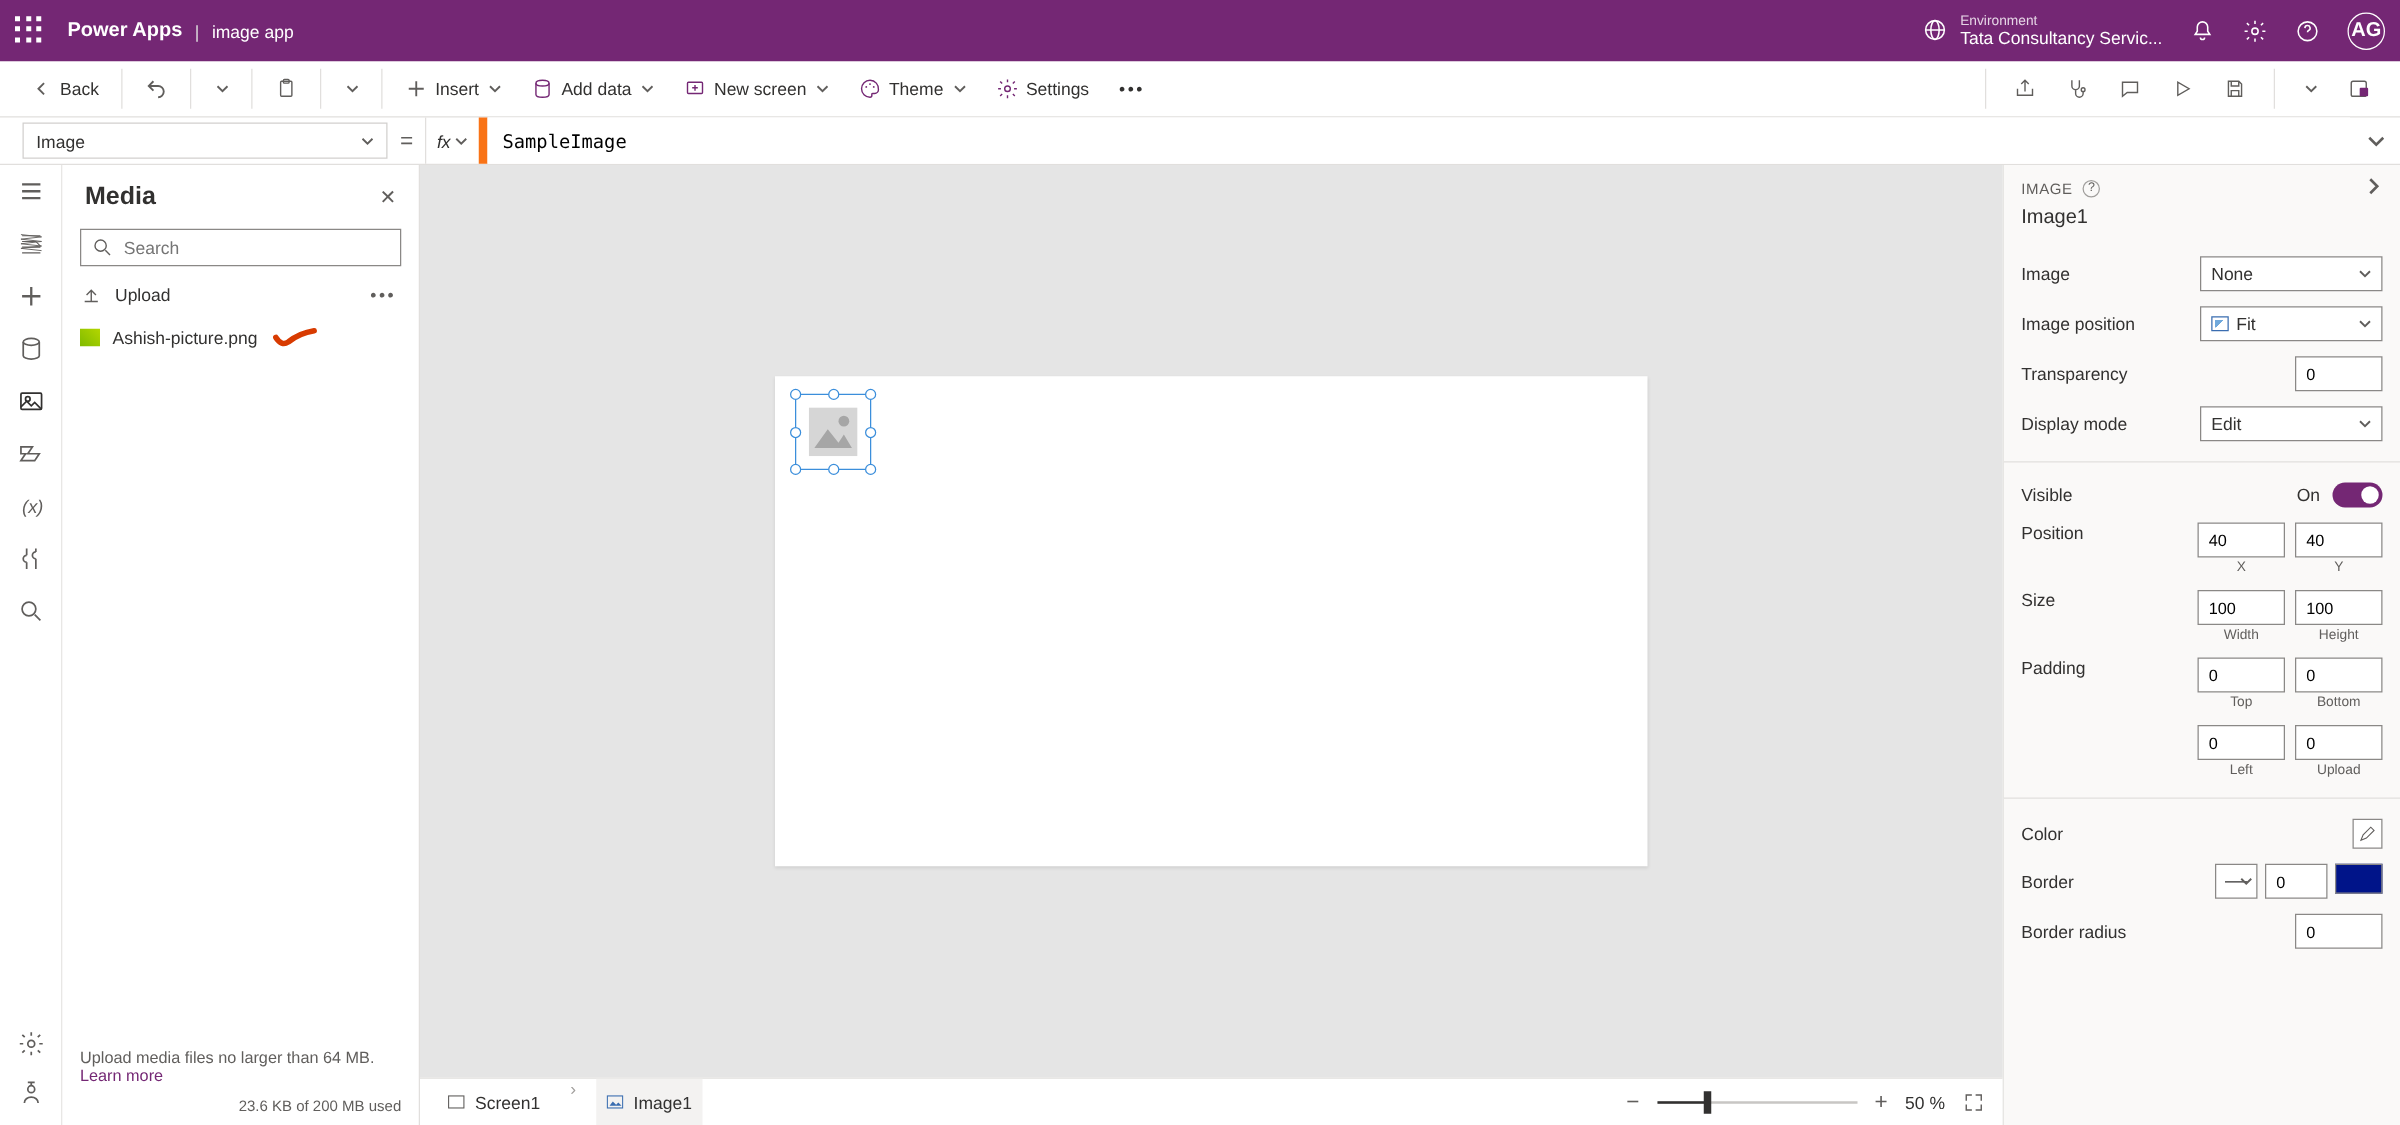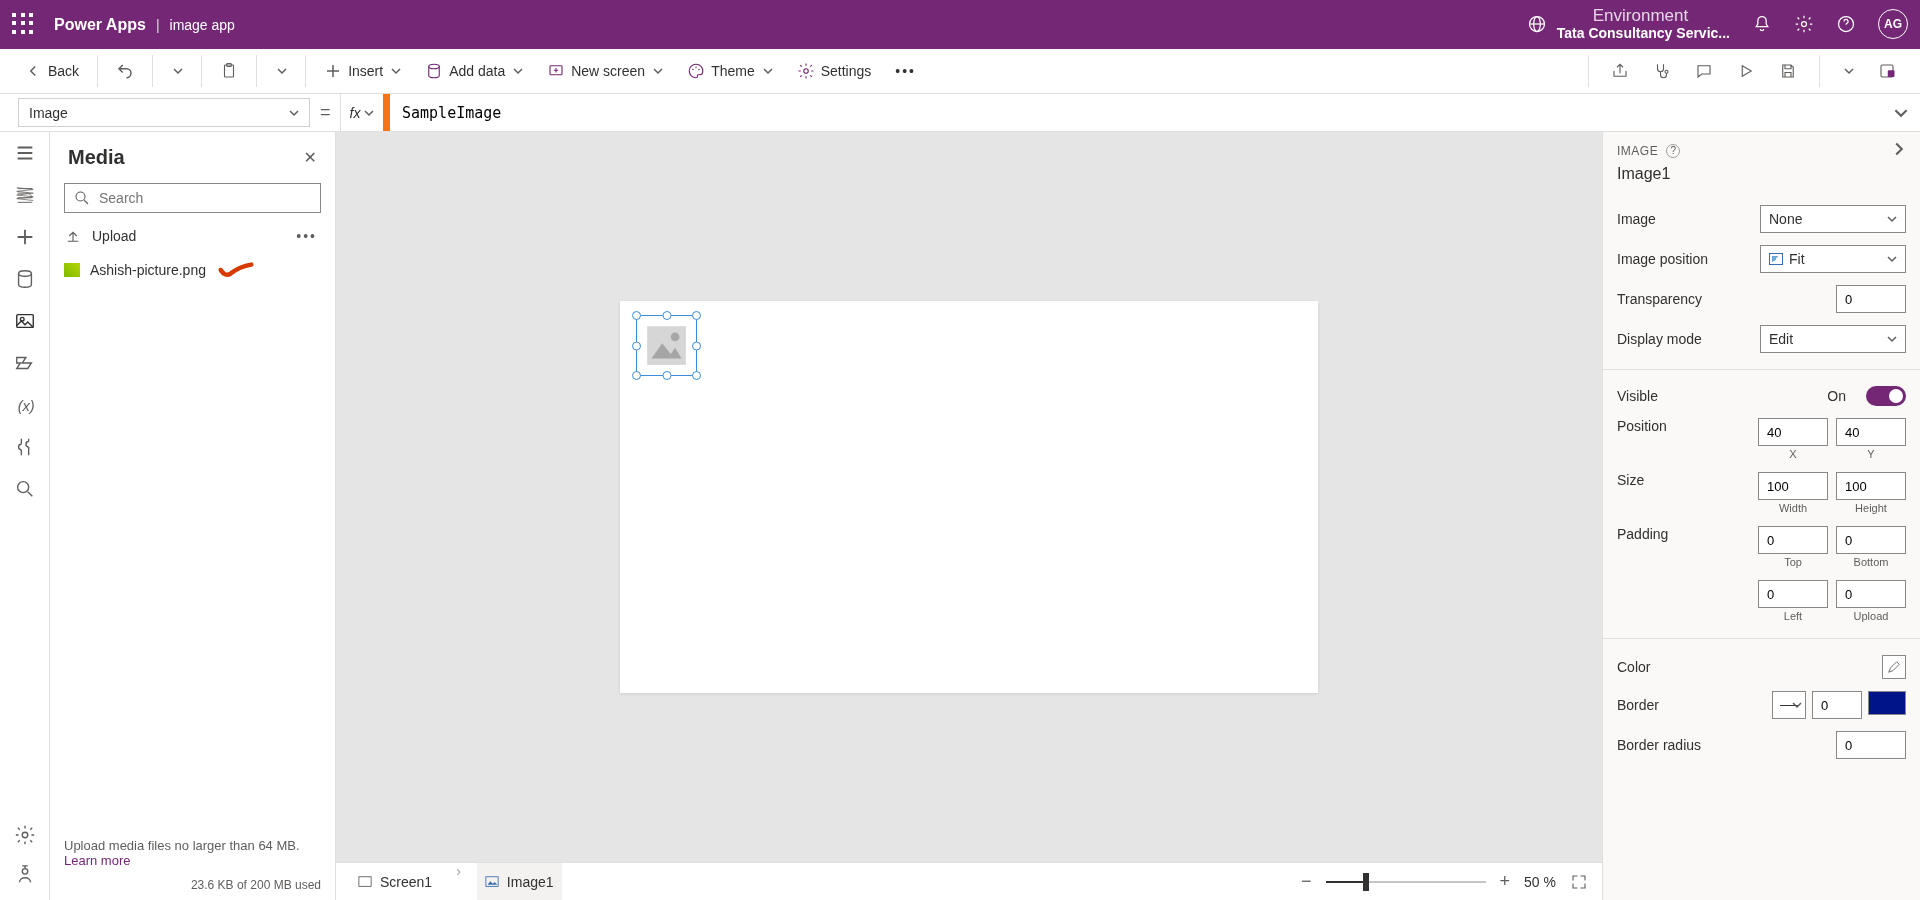--- a/index.html
+++ b/index.html
@@ -8,24 +8,24 @@
 
 .header { height: 49px; background: #742774; color: #fff; display: flex; align-items: center; padding: 0 12px; }
 .waffle { width: 24px; height: 24px; display: grid; grid-template-columns: repeat(3,1fr); grid-template-rows: repeat(3,1fr); gap: 2px; margin-right: 18px; cursor: pointer; }
 .waffle span { background: #fff; width: 4px; height: 4px; }
 .app-title { font-size: 16px; font-weight: 600; }
 .app-sep { margin: 0 10px; font-weight: 400; color: #ddd; }
 .app-name { font-weight: 400; }
 .header-right { margin-left: auto; display: flex; align-items: center; gap: 22px; }
 .env-block { display: flex; align-items: center; gap: 10px; }
 .env-text { display: flex; flex-direction: column; line-height: 1.1; }
-.env-label { font-size: 17px; color: #e6d5e6; margin-left: 36px; }
-.env-name { font-size: 14px; font-weight: bold; }
+.env-label { font-size: 11px; color: #e6d5e6; }
+.env-name { font-size: 14px; }
 .hdr-icon { width: 20px; height: 20px; fill: #fff; cursor: pointer; }
-.avatar { width: 30px; height: 30px; border-radius: 50%; border: 1px solid #fff; display: flex; align-items: center; justify-content: center; font-size: 12px; font-weight: 600; }
+.avatar { width: 30px; height: 30px; border-radius: 50%; border: 1px solid #fff; display: flex; align-items: center; justify-content: center; font-size: 16px; font-weight: 600; }
 
 
 .cmdbar { height: 45px; border-bottom: 1px solid #e1dfdd; display: flex; align-items: center; padding: 0 14px; gap: 4px; }
 .cmd-btn { display: flex; align-items: center; gap: 6px; padding: 6px 10px; cursor: pointer; border-radius: 2px; color: #323130; }
 .cmd-ico { width: 18px; height: 18px; fill: #605e5c; }
 .cmd-ico.purple { fill: #742774; }
 .cmd-sep { width: 1px; height: 32px; background: #e1dfdd; margin: 0 4px; }
 .chev { width: 10px; height: 10px; fill: #605e5c; margin-left: 2px; }
 .cmdbar-right { margin-left: auto; display: flex; align-items: center; gap: 4px; }
 .cmdbar-right .cmd-sep { margin: 0 8px; }
@@ -107,21 +107,21 @@
 .prop-row { display: flex; align-items: center; justify-content: space-between; gap: 10px; }
 .prop-label { font-size: 14px; color: #323130; }
 .dd { height: 28px; border: 1px solid #8a8886; background: #fff; display: flex; align-items: center; padding: 0 8px; justify-content: space-between; cursor: pointer; min-width: 146px; }
 .inp { height: 28px; border: 1px solid #8a8886; background: #fff; padding: 0 8px; width: 70px; font-size: 13px; }
 .pair { display: flex; gap: 8px; }
 .pair-col { display: flex; flex-direction: column; align-items: center; gap: 2px; }
 .sub-label { font-size: 11px; color: #605e5c; }
 .toggle { width: 40px; height: 20px; background: #742774; border-radius: 10px; position: relative; cursor: pointer; }
 .toggle::after { content: ""; position: absolute; right: 3px; top: 3px; width: 14px; height: 14px; background: #fff; border-radius: 50%; }
 .visible-row { display: flex; align-items: center; justify-content: space-between; }
-.visible-right { display: flex; align-items: center; gap: 20px; }
+.visible-right { display: flex; align-items: center; gap: 10px; }
 .color-swatch { width: 24px; height: 24px; border: 1px solid #8a8886; background: #fff; display: flex; align-items: center; justify-content: center; cursor: pointer; }
 .color-swatch.navy { background: #001489; width: 38px; }
 .border-style { width: 34px; height: 28px; border: 1px solid #8a8886; background: #fff; display: flex; align-items: center; justify-content: center; position: relative; cursor: pointer; }
 .border-line { width: 18px; height: 1px; background: #323130; }
 .section-gap { height: 1px; background: #e1dfdd; margin: 4px -14px; }
 .img-pos-ico { width: 14px; height: 12px; border: 1px solid #3a6db0; margin-right: 6px; position: relative; }
 .img-pos-ico::before { content: ""; position: absolute; inset: 2px; background: linear-gradient(135deg,#6fa8dc 50%, transparent 50%); }
 
 svg.icon { width: 18px; height: 18px; fill: #605e5c; }
 </style>

